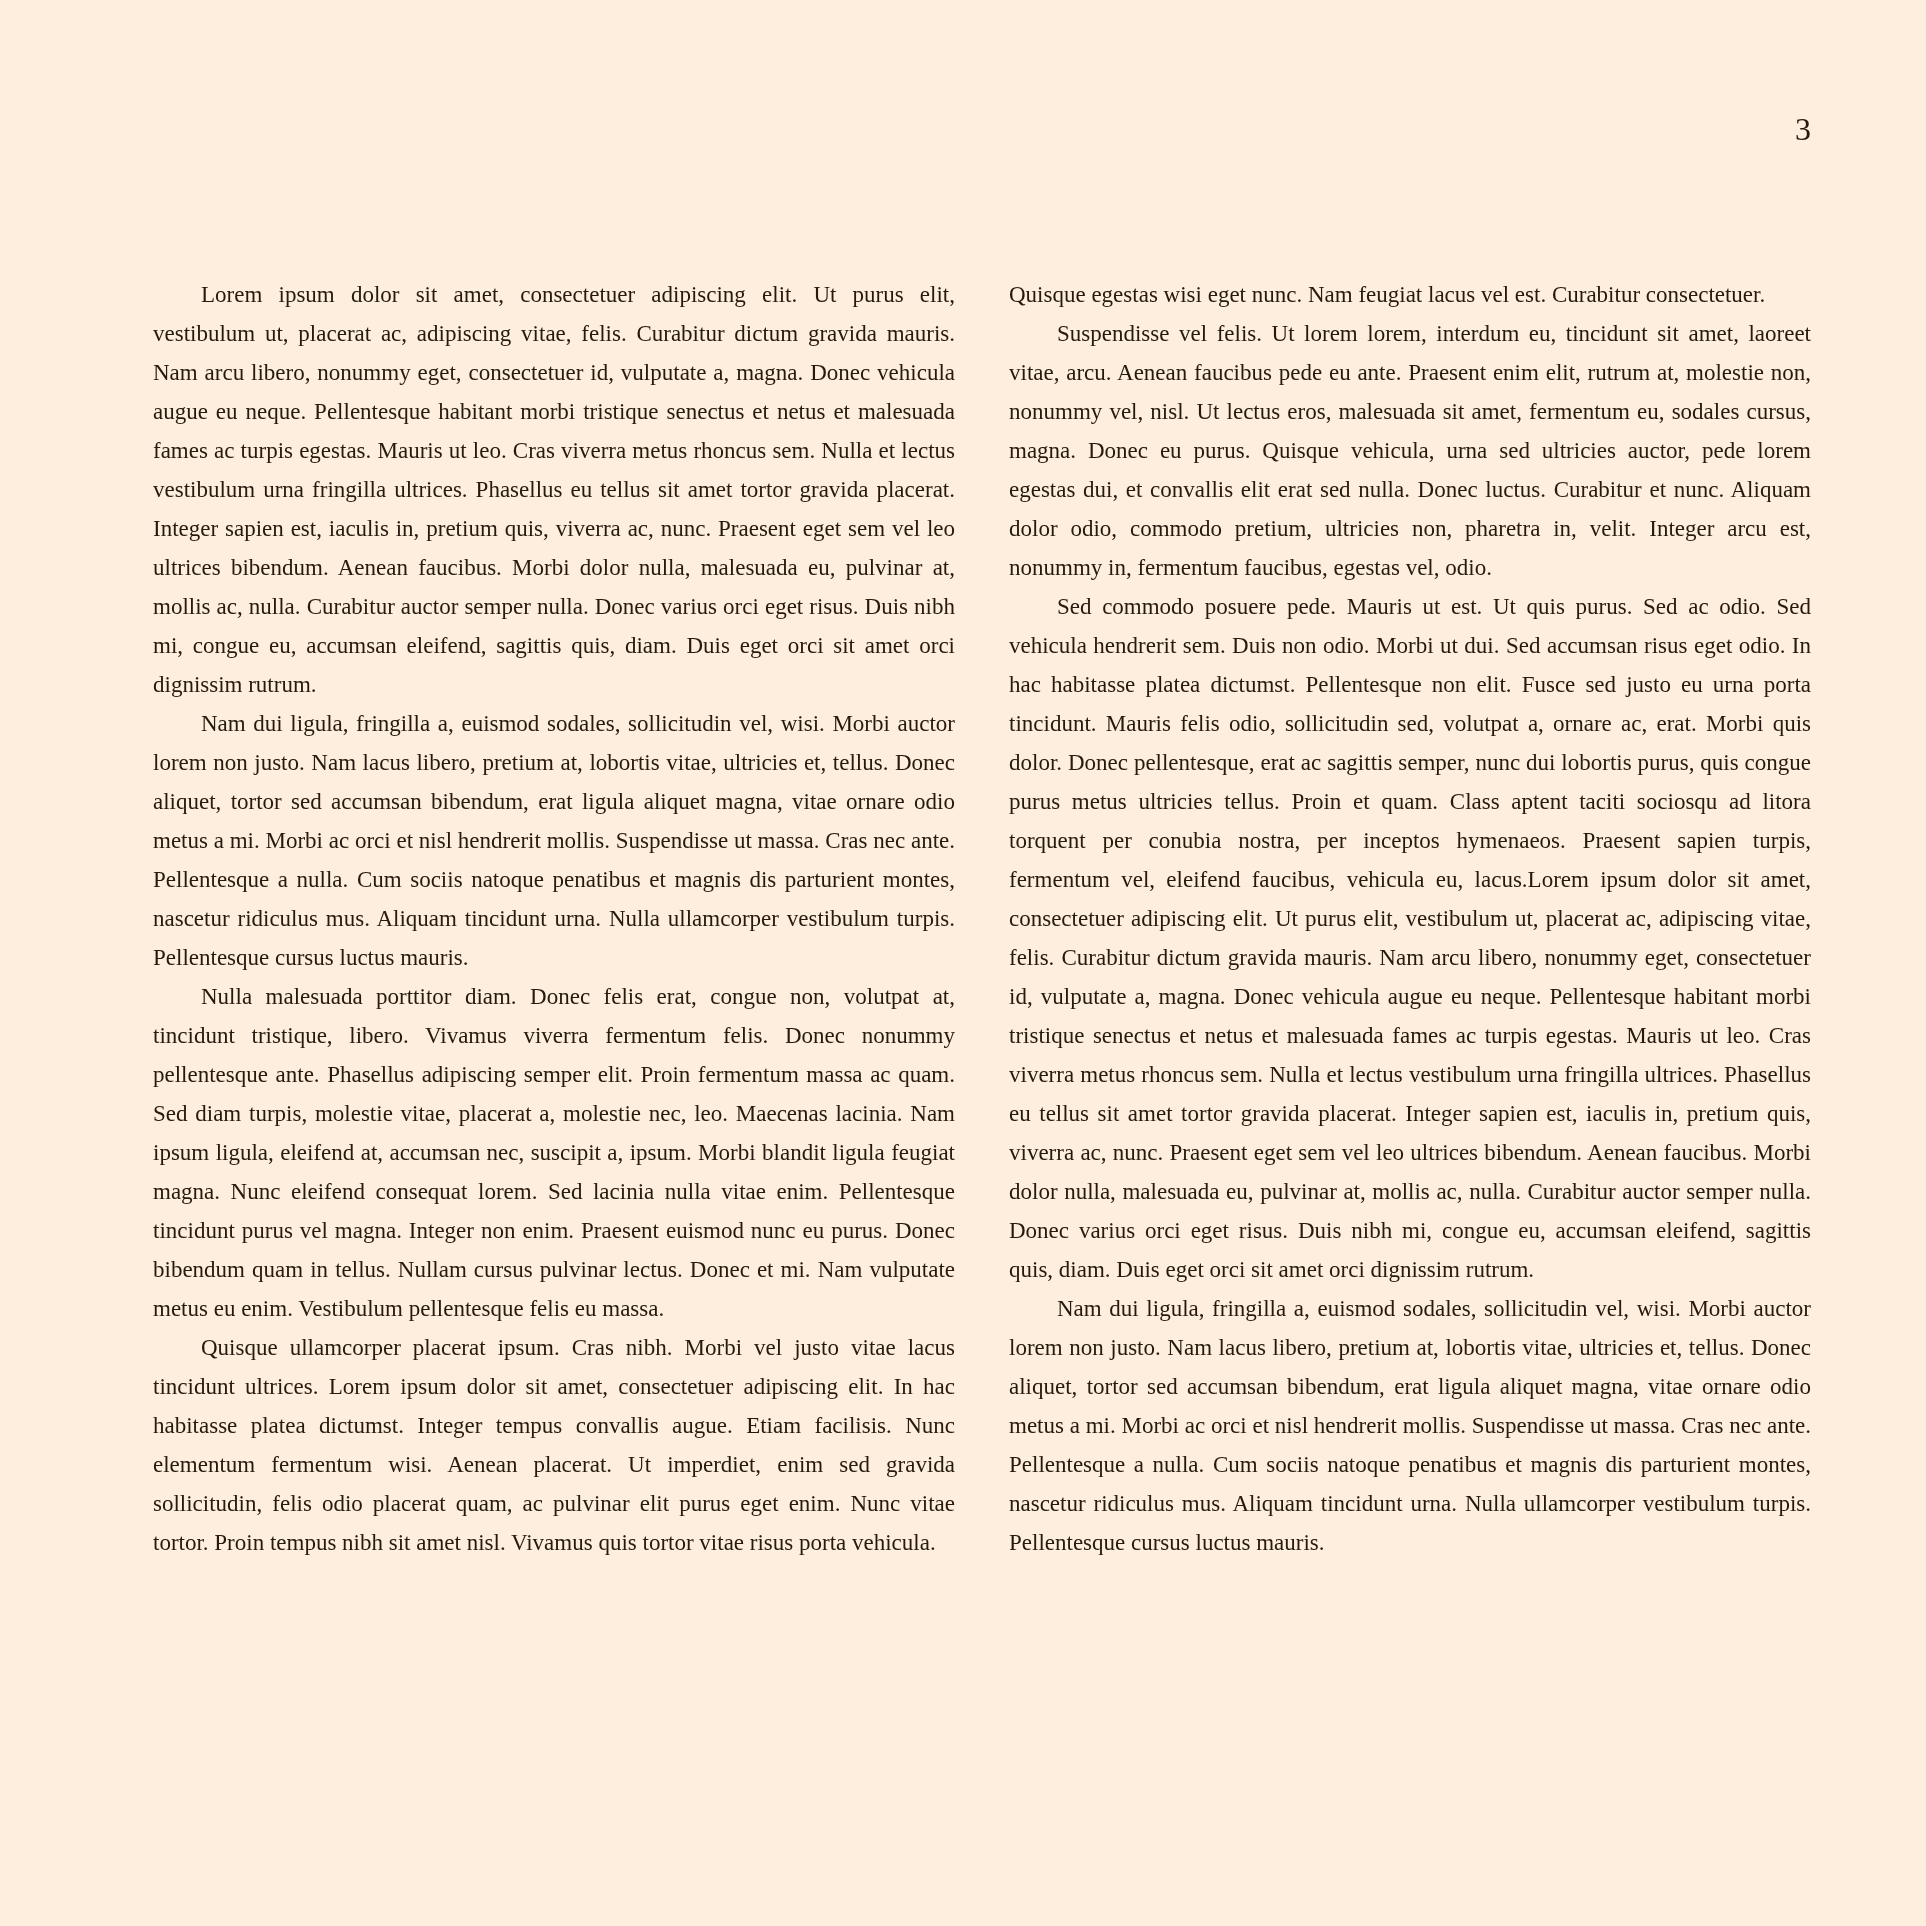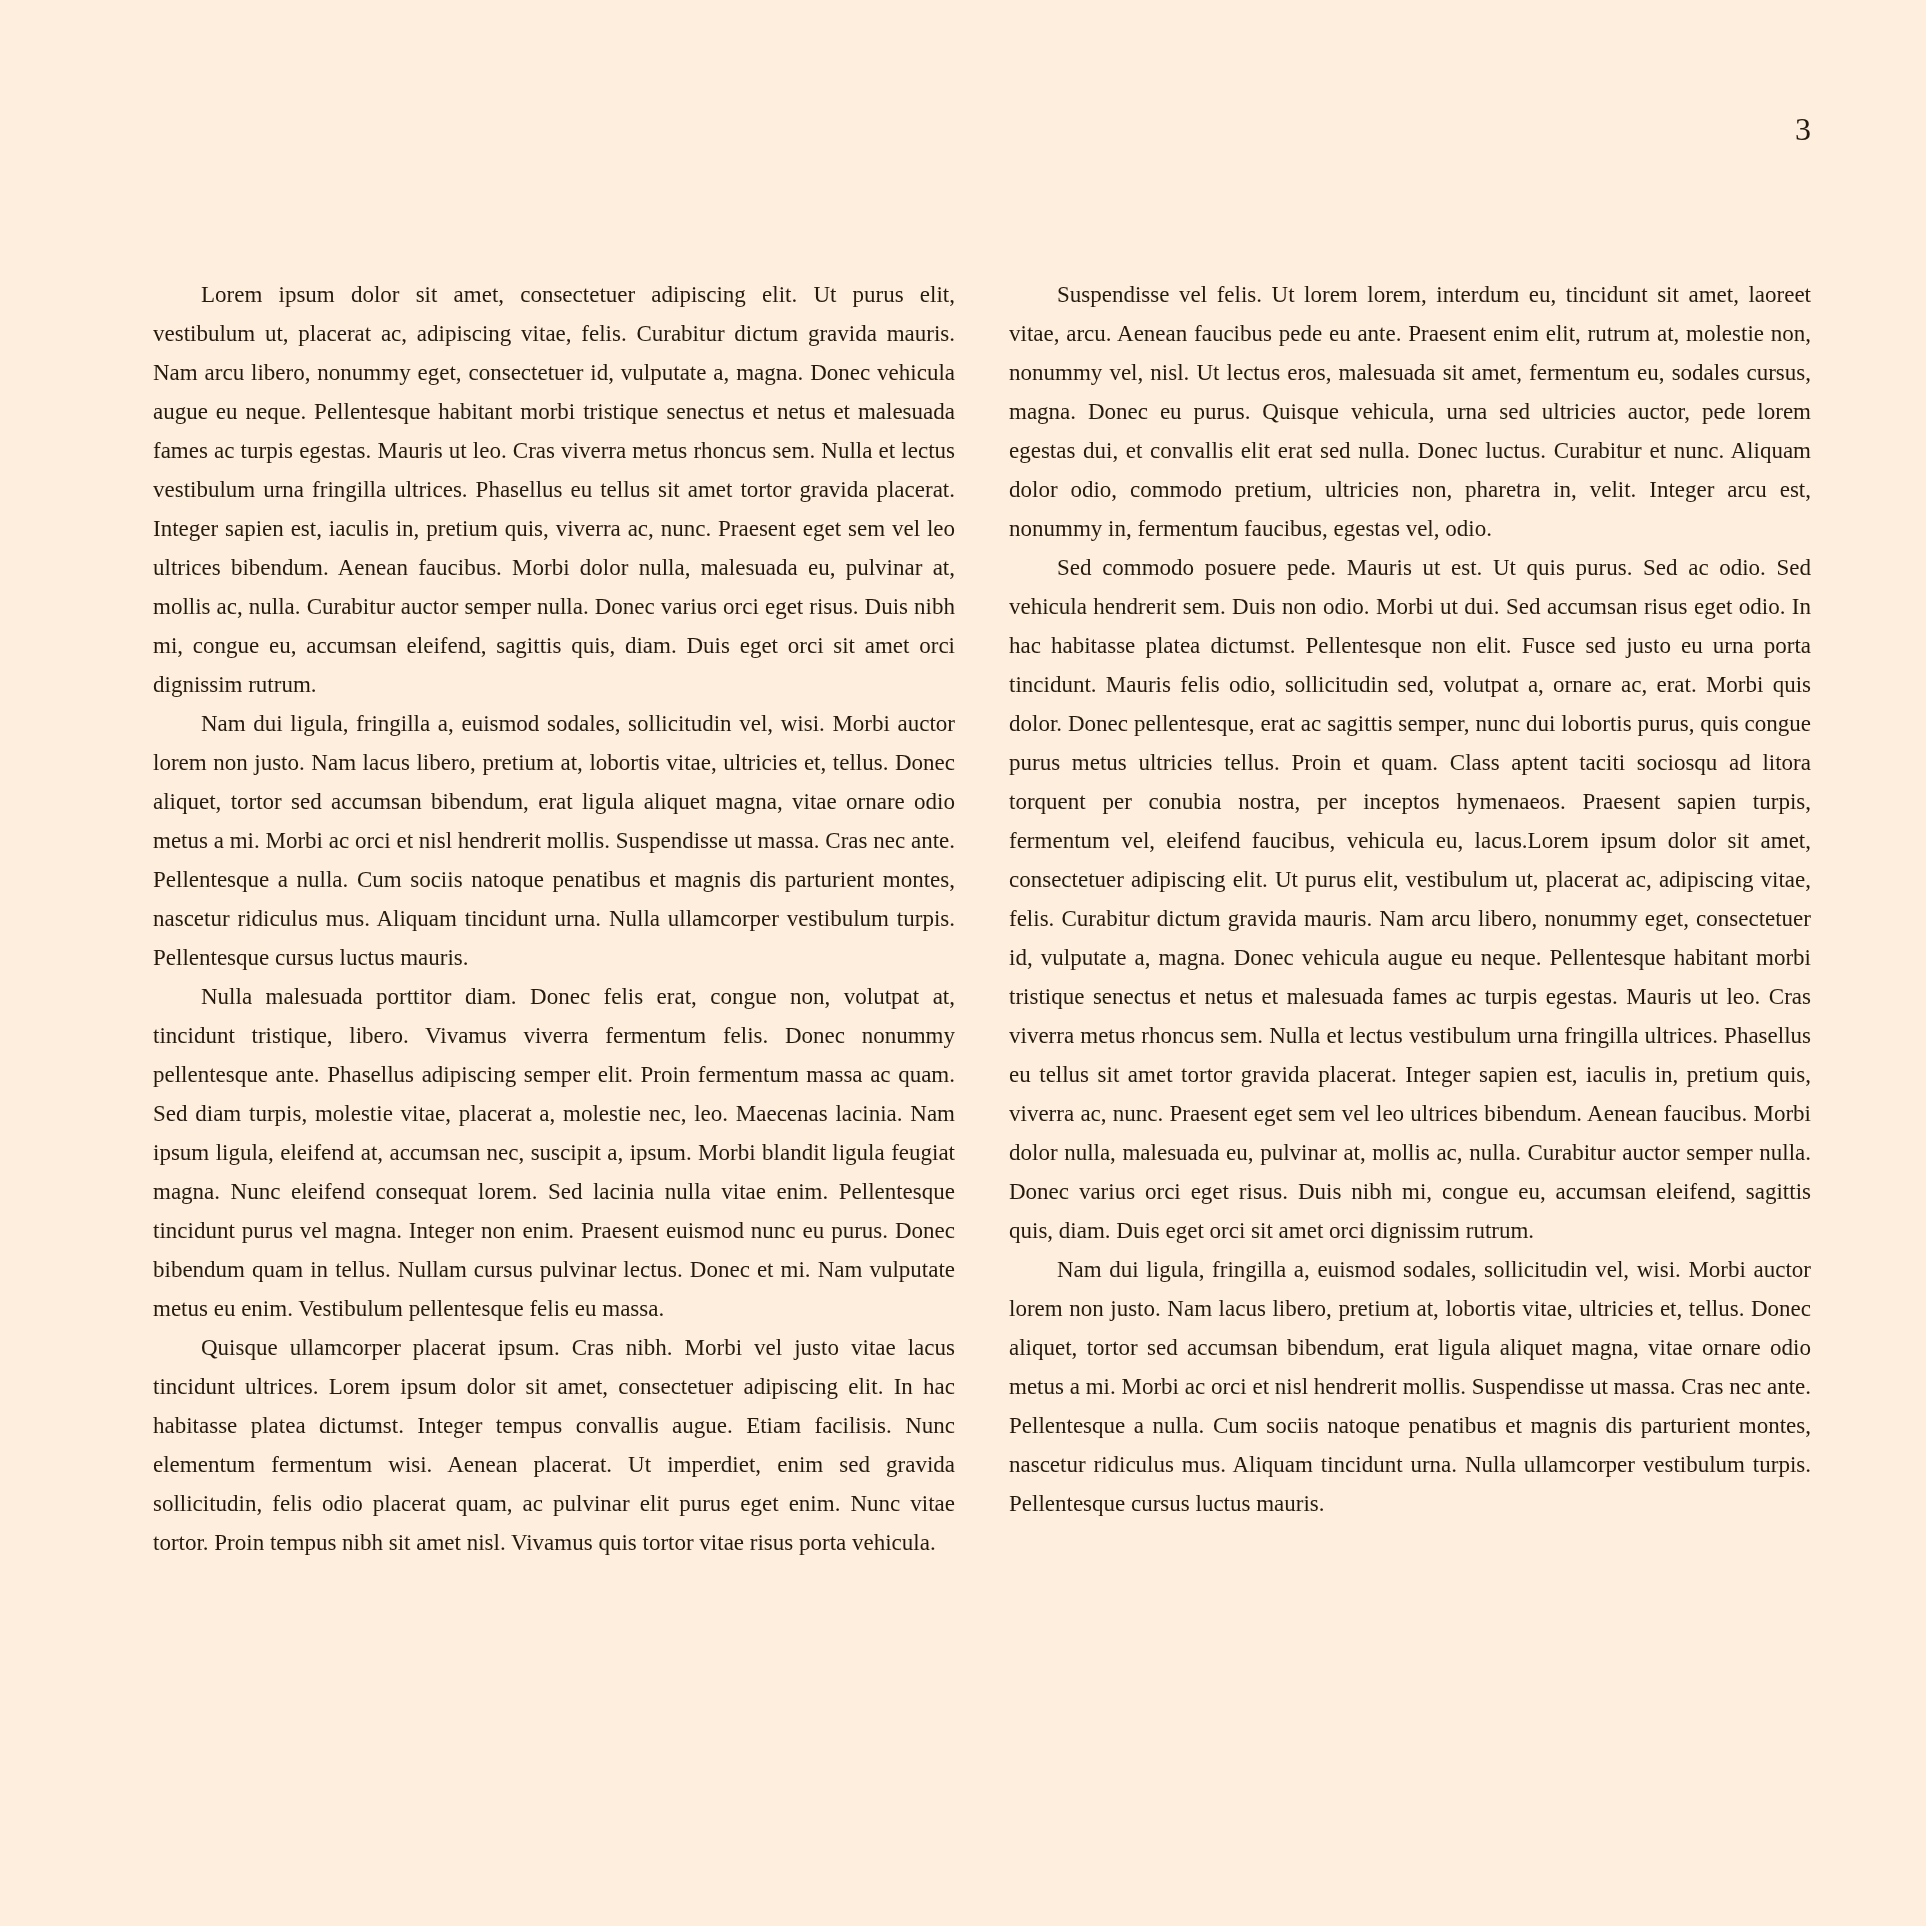--- a/index.html
+++ b/index.html
@@ -61,20 +61,21 @@
 
   <div class="text-block">
     <div class="column">
         <p class="para">Lorem ipsum dolor sit amet, consectetuer adipiscing elit. Ut purus elit, vestibulum ut, placerat ac, adipiscing vitae, felis. Curabitur dictum gravida mauris. Nam arcu libero, nonummy eget, consectetuer id, vulputate a, magna. Donec vehicula augue eu neque. Pellentesque habitant morbi tristique senectus et netus et malesuada fames ac turpis egestas. Mauris ut leo. Cras viverra metus rhoncus sem. Nulla et lectus vestibulum urna fringilla ultrices. Phasellus eu tellus sit amet tortor gravida placerat. Integer sapien est, iaculis in, pretium quis, viverra ac, nunc. Praesent eget sem vel leo ultrices bibendum. Aenean faucibus. Morbi dolor nulla, malesuada eu, pulvinar at, mollis ac, nulla. Curabitur auctor semper nulla. Donec varius orci eget risus. Duis nibh mi, congue eu, accumsan eleifend, sagittis quis, diam. Duis eget orci sit amet orci dignissim rutrum.</p>
         <p class="para">Nam dui ligula, fringilla a, euismod sodales, sollicitudin vel, wisi. Morbi auctor lorem non justo. Nam lacus libero, pretium at, lobortis vitae, ultricies et, tellus. Donec aliquet, tortor sed accumsan bibendum, erat ligula aliquet magna, vitae ornare odio metus a mi. Morbi ac orci et nisl hendrerit mollis. Suspendisse ut massa. Cras nec ante. Pellentesque a nulla. Cum sociis natoque penatibus et magnis dis parturient montes, nascetur ridiculus mus. Aliquam tincidunt urna. Nulla ullamcorper vestibulum turpis. Pellentesque cursus luctus mauris.</p>
         <p class="para">Nulla malesuada porttitor diam. Donec felis erat, congue non, volutpat at, tincidunt tristique, libero. Vivamus viverra fermentum felis. Donec nonummy pellentesque ante. Phasellus adipiscing semper elit. Proin fermentum massa ac quam. Sed diam turpis, molestie vitae, placerat a, molestie nec, leo. Maecenas lacinia. Nam ipsum ligula, eleifend at, accumsan nec, suscipit a, ipsum. Morbi blandit ligula feugiat magna. Nunc eleifend consequat lorem. Sed lacinia nulla vitae enim. Pellentesque tincidunt purus vel magna. Integer non enim. Praesent euismod nunc eu purus. Donec bibendum quam in tellus. Nullam cursus pulvinar lectus. Donec et mi. Nam vulputate metus eu enim. Vestibulum pellentesque felis eu massa.</p>
         <p class="para">Quisque ullamcorper placerat ipsum. Cras nibh. Morbi vel justo vitae lacus tincidunt ultrices. Lorem ipsum dolor sit amet, consectetuer adipiscing elit. In hac habitasse platea dictumst. Integer tempus convallis augue. Etiam facilisis. Nunc elementum fermentum wisi. Aenean placerat. Ut imperdiet, enim sed gravida sollicitudin, felis odio placerat quam, ac pulvinar elit purus eget enim. Nunc vitae tortor. Proin tempus nibh sit amet nisl. Vivamus quis tortor vitae risus porta vehicula.</p>
       </div>
 
     <div class="column">
+      <p class="para continuation">Quisque egestas wisi eget nunc. Nam feugiat lacus vel est. Curabitur consectetuer.</p>
       <div class="col-paras">
           <p class="para">Suspendisse vel felis. Ut lorem lorem, interdum eu, tincidunt sit amet, laoreet vitae, arcu. Aenean faucibus pede eu ante. Praesent enim elit, rutrum at, molestie non, nonummy vel, nisl. Ut lectus eros, malesuada sit amet, fermentum eu, sodales cursus, magna. Donec eu purus. Quisque vehicula, urna sed ultricies auctor, pede lorem egestas dui, et convallis elit erat sed nulla. Donec luctus. Curabitur et nunc. Aliquam dolor odio, commodo pretium, ultricies non, pharetra in, velit. Integer arcu est, nonummy in, fermentum faucibus, egestas vel, odio.</p>
           <p class="para">Sed commodo posuere pede. Mauris ut est. Ut quis purus. Sed ac odio. Sed vehicula hendrerit sem. Duis non odio. Morbi ut dui. Sed accumsan risus eget odio. In hac habitasse platea dictumst. Pellentesque non elit. Fusce sed justo eu urna porta tincidunt. Mauris felis odio, sollicitudin sed, volutpat a, ornare ac, erat. Morbi quis dolor. Donec pellentesque, erat ac sagittis semper, nunc dui lobortis purus, quis congue purus metus ultricies tellus. Proin et quam. Class aptent taciti sociosqu ad litora torquent per conubia nostra, per inceptos hymenaeos. Praesent sapien turpis, fermentum vel, eleifend faucibus, vehicula eu, lacus.Lorem ipsum dolor sit amet, consectetuer adipiscing elit. Ut purus elit, vestibulum ut, placerat ac, adipiscing vitae, felis. Curabitur dictum gravida mauris. Nam arcu libero, nonummy eget, consectetuer id, vulputate a, magna. Donec vehicula augue eu neque. Pellentesque habitant morbi tristique senectus et netus et malesuada fames ac turpis egestas. Mauris ut leo. Cras viverra metus rhoncus sem. Nulla et lectus vestibulum urna fringilla ultrices. Phasellus eu tellus sit amet tortor gravida placerat. Integer sapien est, iaculis in, pretium quis, viverra ac, nunc. Praesent eget sem vel leo ultrices bibendum. Aenean faucibus. Morbi dolor nulla, malesuada eu, pulvinar at, mollis ac, nulla. Curabitur auctor semper nulla. Donec varius orci eget risus. Duis nibh mi, congue eu, accumsan eleifend, sagittis quis, diam. Duis eget orci sit amet orci dignissim rutrum.</p>
           <p class="para">Nam dui ligula, fringilla a, euismod sodales, sollicitudin vel, wisi. Morbi auctor lorem non justo. Nam lacus libero, pretium at, lobortis vitae, ultricies et, tellus. Donec aliquet, tortor sed accumsan bibendum, erat ligula aliquet magna, vitae ornare odio metus a mi. Morbi ac orci et nisl hendrerit mollis. Suspendisse ut massa. Cras nec ante. Pellentesque a nulla. Cum sociis natoque penatibus et magnis dis parturient montes, nascetur ridiculus mus. Aliquam tincidunt urna. Nulla ullamcorper vestibulum turpis. Pellentesque cursus luctus mauris.</p>
         </div>
     </div>
   </div>
 </div>
 
 

